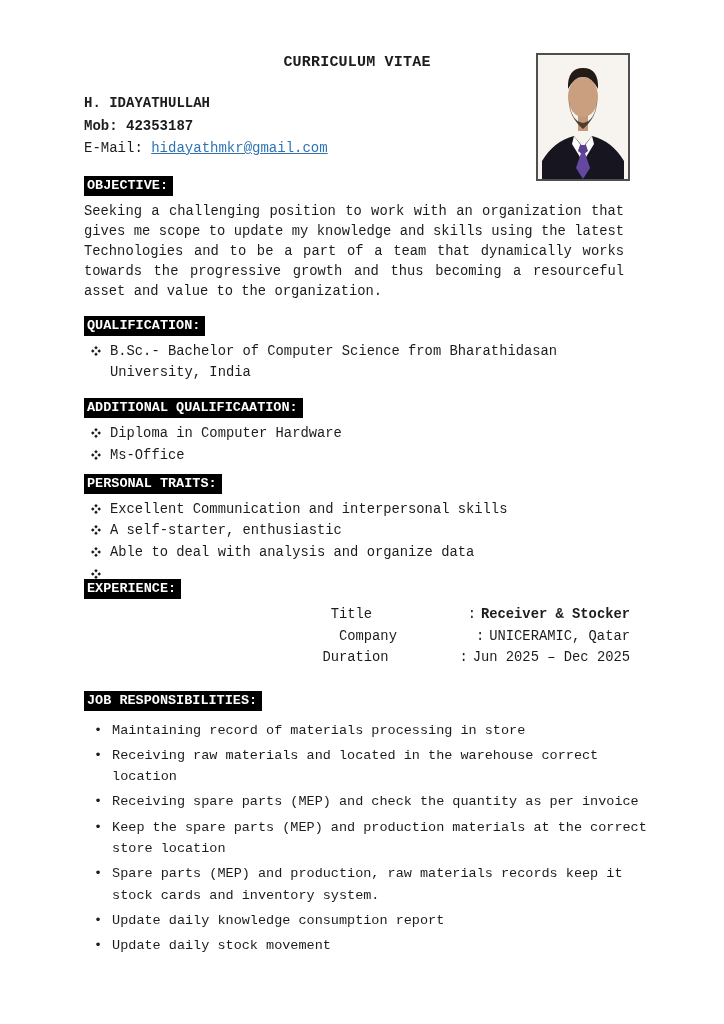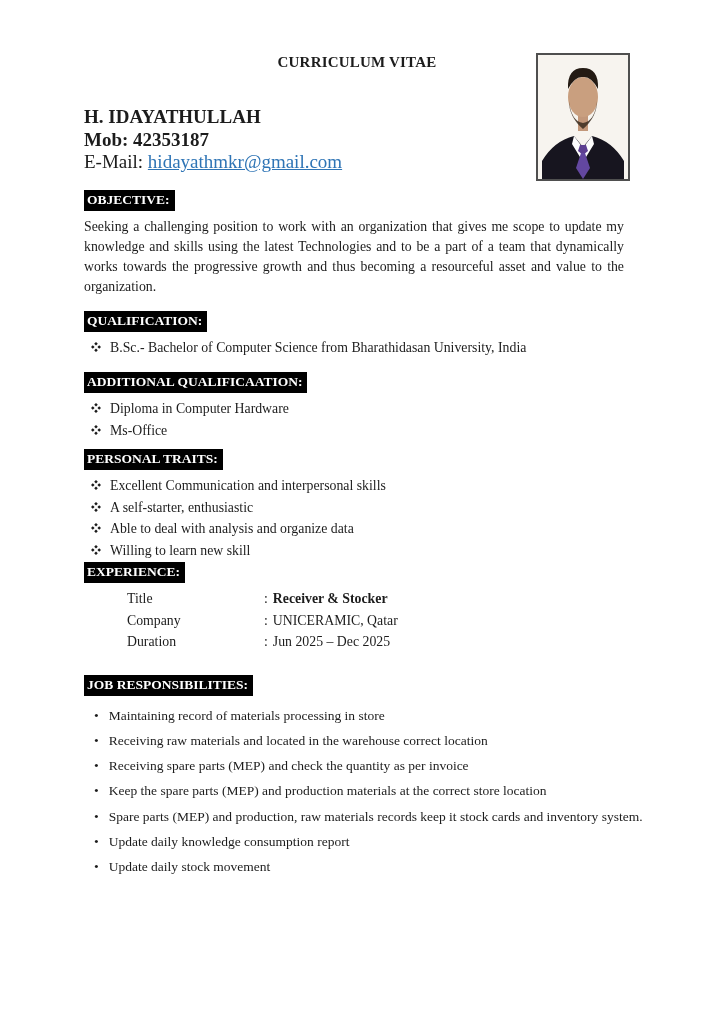--- a/index.html
+++ b/index.html
@@ -3,44 +3,44 @@
 <meta charset="utf-8">
 <style>
   html,body{margin:0;padding:0;background:#e9e9e9;}
   .page{
     position:relative;
     width:724px;height:1024px;
     margin:0 auto;
     background:#ffffff;
     box-sizing:border-box;
     padding:54px 94px 0 84px;
-    font-family:Liberation Serif, serif;
+    font-family:Liberation Mono, monospace;
     color:#1c1c1c;
     overflow:hidden;
   }
   .title{text-align:center;font-weight:bold;font-size:15px;letter-spacing:.2px;}
-  .contact{margin-top:35px;font-size:19px;line-height:22.5px;}
+  .contact{margin-top:21px;font-size:14px;line-height:22.5px;}
   .bold{font-weight:bold;}
   .link{color:#2e74b5;text-decoration:underline;cursor:pointer;}
   .sec-label{
     display:inline-block;background:#000000;color:#ffffff;
     font-weight:bold;font-size:13.5px;padding:2px 5px 3px 3px;
   }
   .mt-objective{margin-top:16px;}
   .mt-qualification{margin-top:14px;}
   .mt-additional{margin-top:14px;}
   .mt-traits{margin-top:7px;}
   .mt-experience{margin-top:0;}
   .mt-job{margin-top:22px;}
   .para{margin:6px 0 0 0;font-size:13.8px;line-height:20px;text-align:justify;width:540px;}
   .dlist{margin-top:5px;}
   .ditem{display:flex;align-items:flex-start;font-size:13.8px;line-height:21.8px;margin-left:7px;}
   .dbullet{flex:0 0 auto;margin:5px 9px 0 0;line-height:0;}
   .exp{margin-top:5px;font-size:13.8px;line-height:21.5px;}
-  .exp-row{padding-left:43px;display:flex;}
+  .exp-row{padding-left:43px;display:flex;justify-content:flex-end;}
   .exp-label{width:137px;flex:0 0 auto;}
   .exp-sep{margin-right:5px;}
   .rlist{margin-top:9px;margin-right:-18px;}
   .ritem{display:flex;align-items:flex-start;font-size:13.5px;line-height:21.3px;margin:0 0 4px 10px;}
   .rbullet{flex:0 0 auto;margin-right:10px;}
   .photo{
     position:absolute;left:536px;top:53px;
     width:94px;height:128px;
     border:2px solid #4f4f4f;box-sizing:border-box;
     background:#f7f4ef;
@@ -124,21 +124,20 @@
       <div class="ditem">
         <span class="dbullet"><svg viewBox="0 0 10 10" width="10" height="10">
               <path d="M5 0 L6.8 1.8 L5 3.6 L3.2 1.8 Z M1.8 3.2 L3.6 5 L1.8 6.8 L0 5 Z M8.2 3.2 L10 5 L8.2 6.8 L6.4 5 Z M5 6.4 L6.8 8.2 L5 10 L3.2 8.2 Z" fill="#1c1c1c"></path>
             </svg></span>
         <span>Able to deal with analysis and organize data</span>
       </div>
       <div class="ditem">
         <span class="dbullet"><svg viewBox="0 0 10 10" width="10" height="10">
               <path d="M5 0 L6.8 1.8 L5 3.6 L3.2 1.8 Z M1.8 3.2 L3.6 5 L1.8 6.8 L0 5 Z M8.2 3.2 L10 5 L8.2 6.8 L6.4 5 Z M5 6.4 L6.8 8.2 L5 10 L3.2 8.2 Z" fill="#1c1c1c"></path>
             </svg></span>
-        <span>Willing to learn new skill</span>
       </div>
     </div>
   </div>
 
   <div class="mt-experience">
     <span class="sec-label">EXPERIENCE:</span>
     <div class="exp">
       <div class="exp-row">
         <span class="exp-label">Title</span>
         <span class="exp-sep">:</span>

